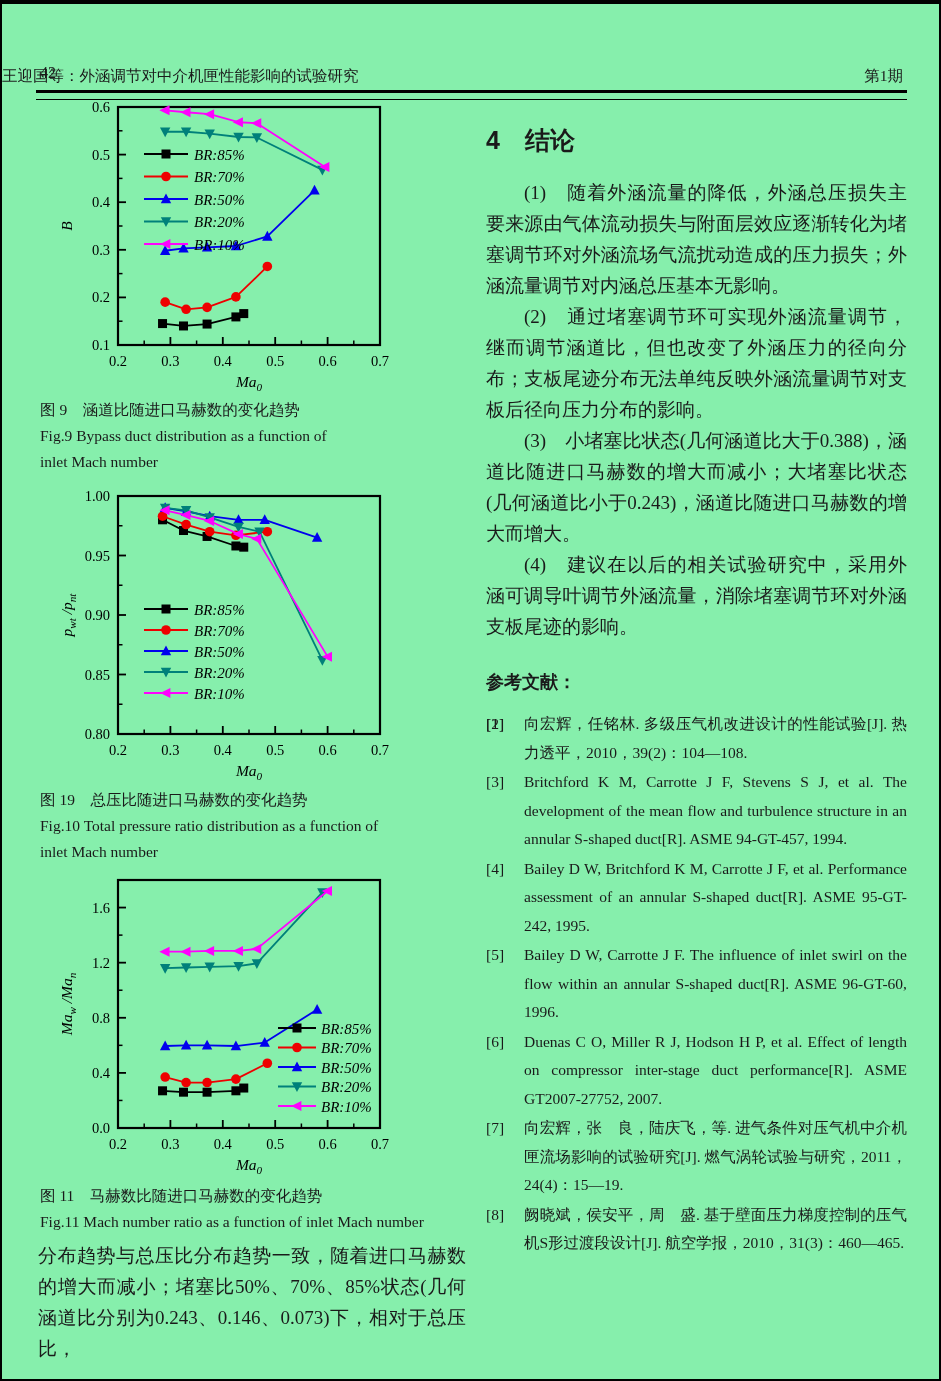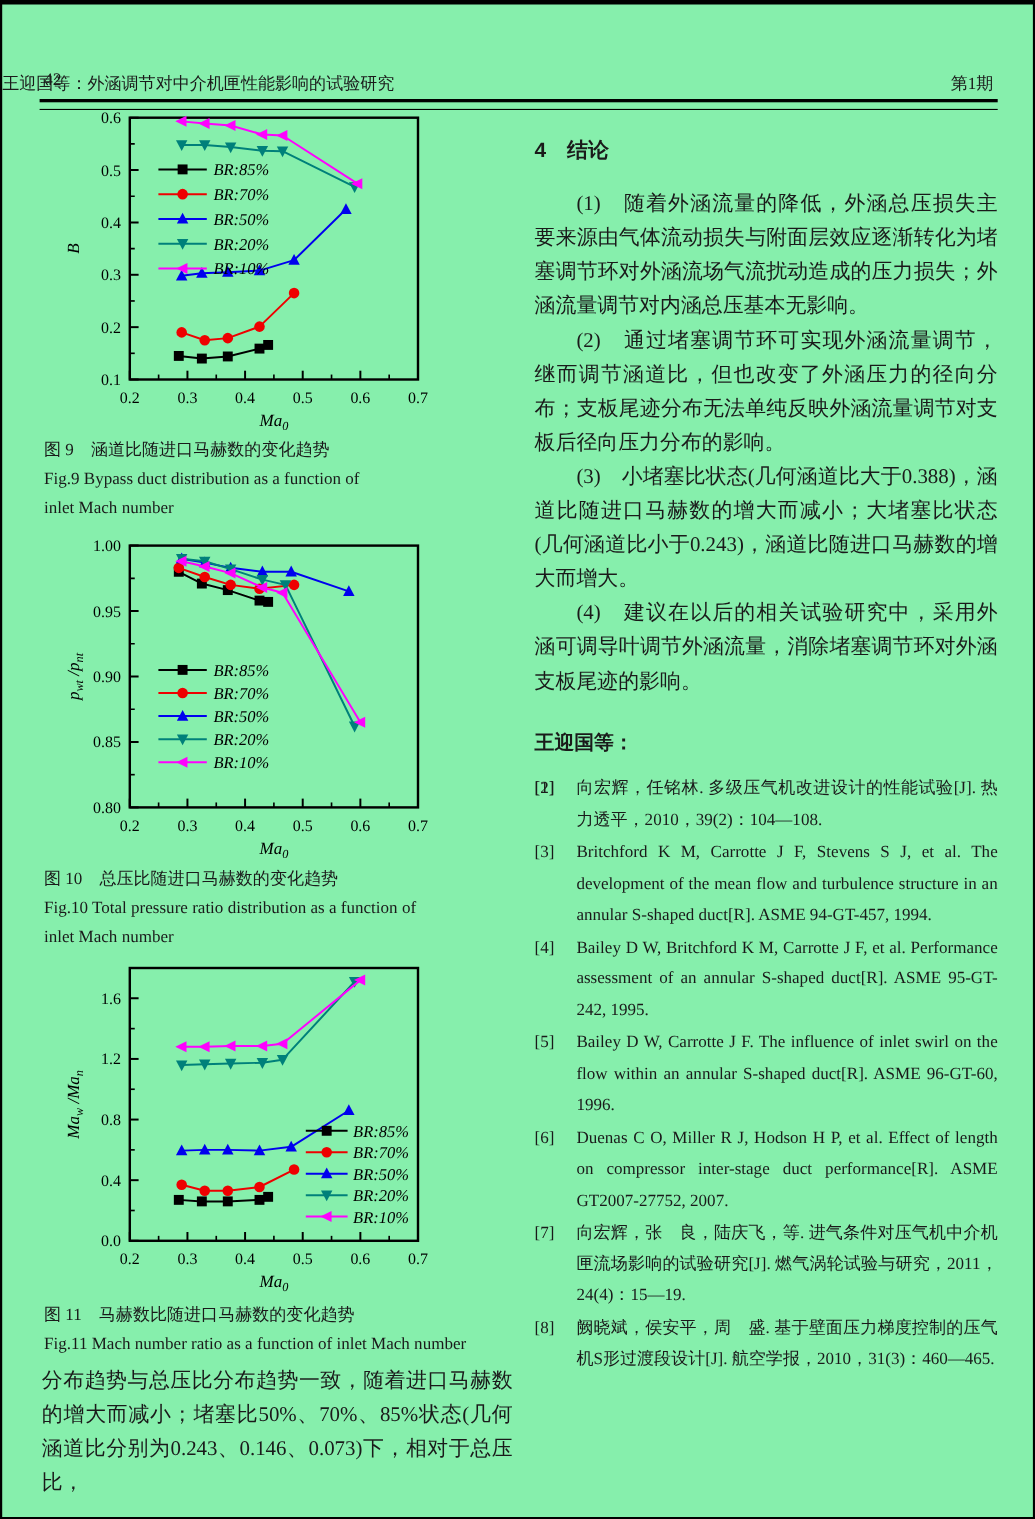--- a/index.html
+++ b/index.html
@@ -22,21 +22,21 @@
   .cap-en{font-size:15.5px; line-height:26px;}
   .para{
     position:absolute; font-size:19px; line-height:31px; text-align:justify;
   }
   #left-para{left:36px; top:1236px; width:428px;}
   #right-col{position:absolute; left:484px; top:93px; width:421px;}
   #right-col .body-p{font-size:19px; line-height:31px; text-align:justify; margin:0;}
   .indent{text-indent:2em;}
   .sec-head{
     font-family:"Liberation Sans","DejaVu Sans",sans-serif; font-weight:bold;
-    font-size:19px; margin:27px 0 20px 0;
+    font-size:25px; margin:27px 0 20px 0;
   }
   .refs-head{
     font-family:"Liberation Sans","DejaVu Sans",sans-serif; font-weight:bold;
     font-size:18px; margin:28px 0 16px 0;
   }
   .ref-item{
     position:relative; padding-left:38px; font-size:15.5px; line-height:28.5px;
     text-align:justify; margin:0 0 1px 0;
   }
   .ref-num{position:absolute; left:0; top:0;}
@@ -226,21 +226,21 @@
         <text x="154" y="172.5" text-anchor="start" font-size="15" fill="#000" font-family="&quot;Liberation Serif&quot;,&quot;DejaVu Serif&quot;,serif" font-style="italic"><tspan>BR:50%</tspan></text>
         <line x1="104" y1="188" x2="148" y2="188" stroke="#00807a" stroke-width="1.8"></line>
         <polygon points="126,193.6 131.2,183.8 120.8,183.8" fill="#00807a"></polygon>
         <text x="154" y="193.5" text-anchor="start" font-size="15" fill="#000" font-family="&quot;Liberation Serif&quot;,&quot;DejaVu Serif&quot;,serif" font-style="italic"><tspan>BR:20%</tspan></text>
         <line x1="104" y1="209" x2="148" y2="209" stroke="#ff00ff" stroke-width="1.8"></line>
         <polygon points="120.2,209 130.4,204 130.4,214" fill="#ff00ff"></polygon>
         <text x="154" y="214.5" text-anchor="start" font-size="15" fill="#000" font-family="&quot;Liberation Serif&quot;,&quot;DejaVu Serif&quot;,serif" font-style="italic"><tspan>BR:10%</tspan></text>
       </svg>
   </div>
   <div class="caption" style="top:782px;">
-    <div class="cap-cn">图 10　总压比随进口马赫数的变化趋势</div>
+    <div class="cap-cn">图 19　总压比随进口马赫数的变化趋势</div>
     <div class="cap-en">Fig.10  Total pressure ratio distribution as a function of</div>
     <div class="cap-en">inlet Mach number</div>
   </div>
 
   <div class="figure" style="top:862px;">
     <svg id="chart-2" width="424" height="310" viewBox="0 0 424 310">
         <rect x="78" y="14" width="262" height="248" fill="none" stroke="#000" stroke-width="2.2"></rect>
         <line x1="78" y1="262" x2="78" y2="254" stroke="#000" stroke-width="1.8"></line>
         <text x="78" y="283" text-anchor="middle" font-size="14.5" fill="#000" font-family="&quot;Liberation Serif&quot;,&quot;DejaVu Serif&quot;,serif"><tspan>0.2</tspan></text>
         <line x1="130.4" y1="262" x2="130.4" y2="254" stroke="#000" stroke-width="1.8"></line>
@@ -331,21 +331,21 @@
   </div>
 
   <div class="para" id="left-para">分布趋势与总压比分布趋势一致，随着进口马赫数的增大而减小；堵塞比50%、70%、85%状态(几何涵道比分别为0.243、0.146、0.073)下，相对于总压比，</div>
 
   <div id="right-col">
     <div class="sec-head">4　结论</div>
     <p class="body-p indent">(1)　随着外涵流量的降低，外涵总压损失主要来源由气体流动损失与附面层效应逐渐转化为堵塞调节环对外涵流场气流扰动造成的压力损失；外涵流量调节对内涵总压基本无影响。</p>
     <p class="body-p indent">(2)　通过堵塞调节环可实现外涵流量调节，继而调节涵道比，但也改变了外涵压力的径向分布；支板尾迹分布无法单纯反映外涵流量调节对支板后径向压力分布的影响。</p>
     <p class="body-p indent">(3)　小堵塞比状态(几何涵道比大于0.388)，涵道比随进口马赫数的增大而减小；大堵塞比状态(几何涵道比小于0.243)，涵道比随进口马赫数的增大而增大。</p>
     <p class="body-p indent">(4)　建议在以后的相关试验研究中，采用外涵可调导叶调节外涵流量，消除堵塞调节环对外涵支板尾迹的影响。</p>
-    <div class="refs-head">王迎国等：</div>
+    <div class="refs-head">参考文献：</div>
 
     <div class="ref-item">
       <span class="ref-num">[1]</span>
     </div>
     <div class="ref-item">
       <span class="ref-num">[2]</span>
       <span>向宏辉，任铭林. 多级压气机改进设计的性能试验[J]. 热力透平，2010，39(2)：104—108.</span>
     </div>
     <div class="ref-item">
       <span class="ref-num">[3]</span>

